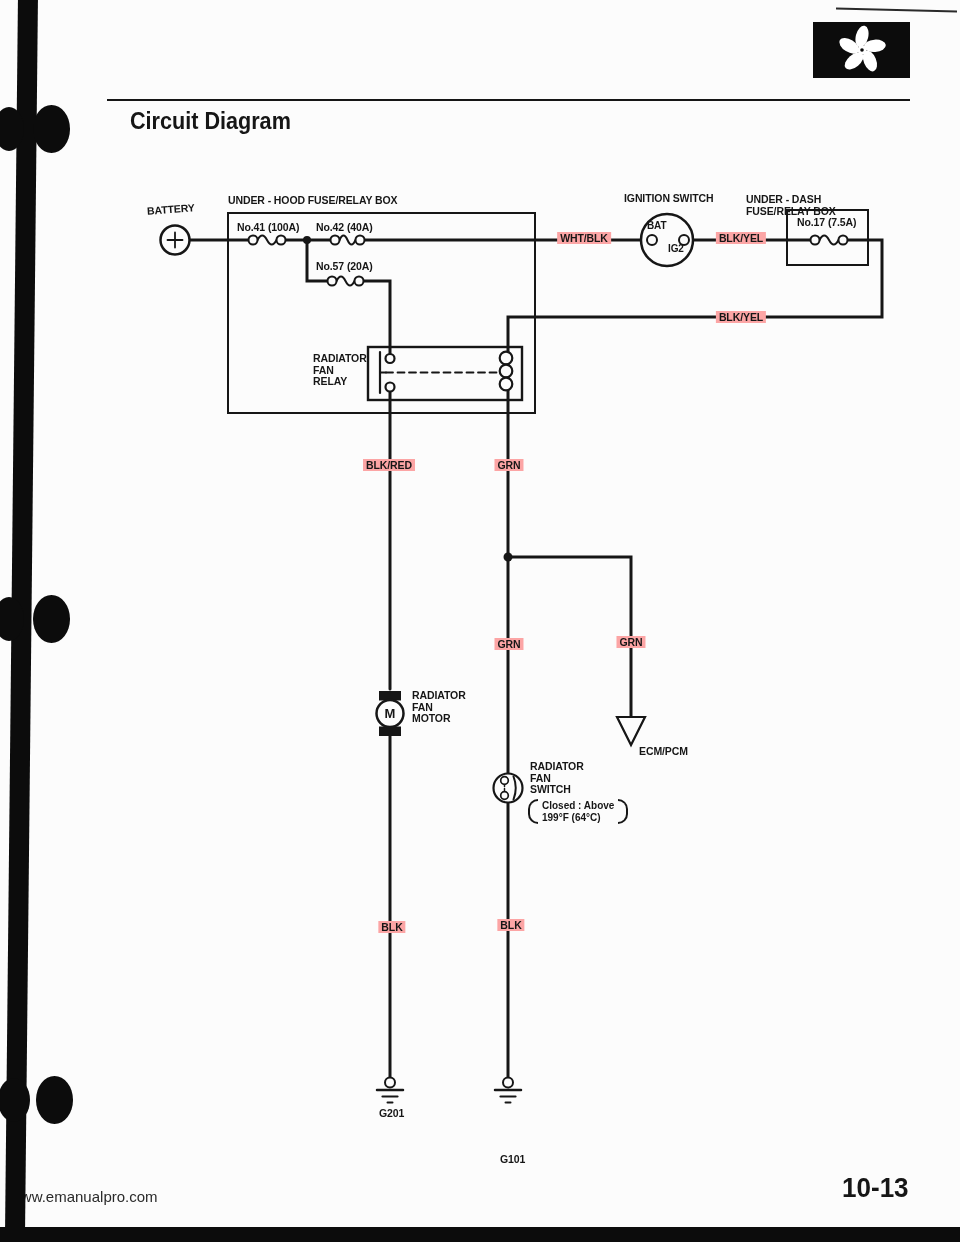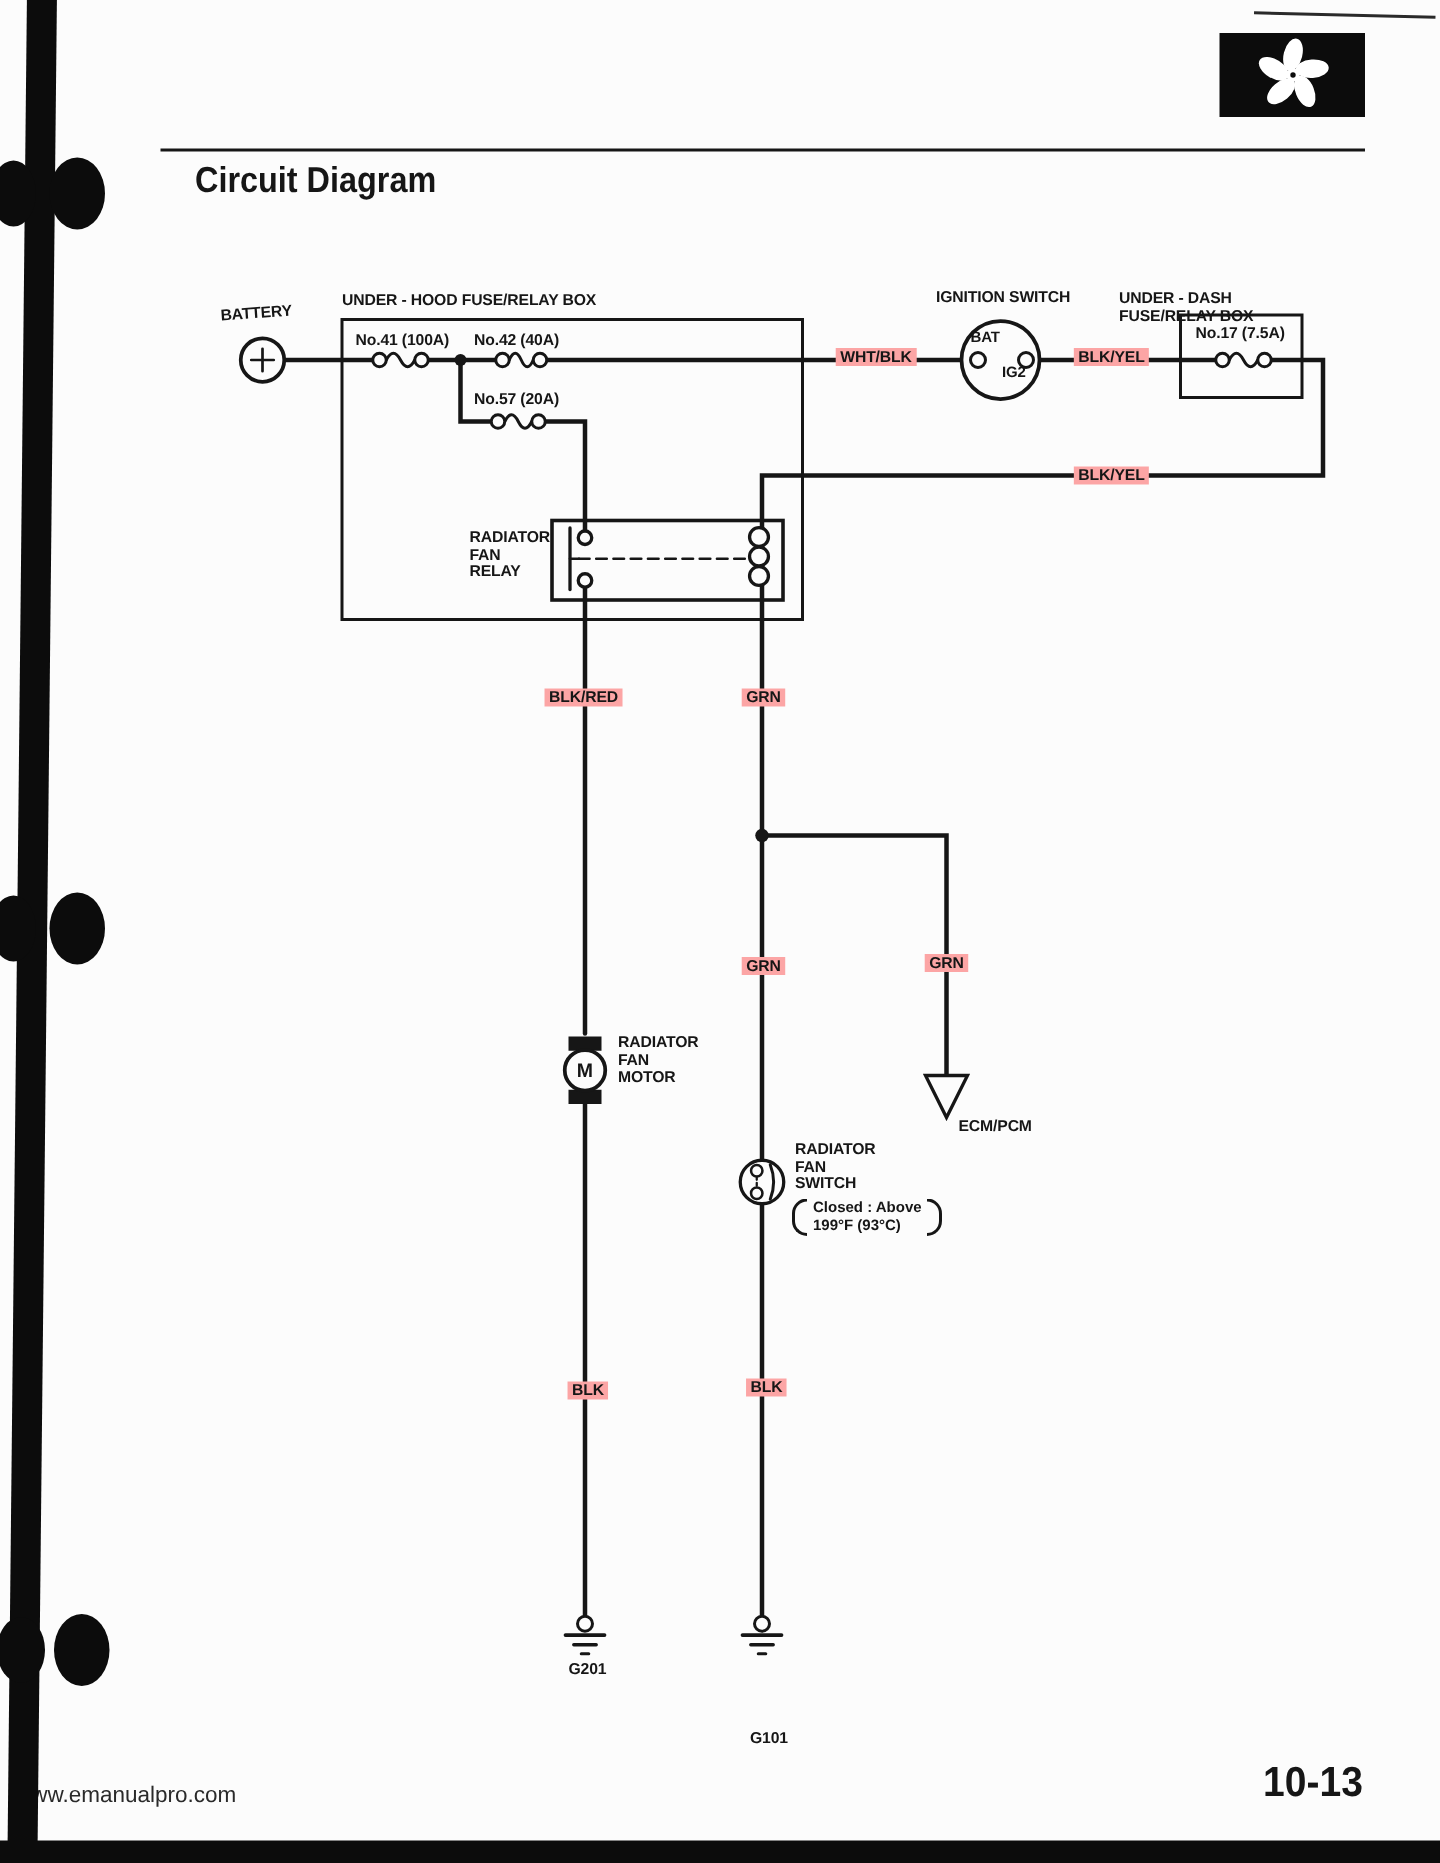--- a/index.html
+++ b/index.html
@@ -210,21 +210,21 @@
 
   <div class="lbl stack" style="left:530px;top:761px;">
     <div>RADIATOR</div>
     <div>FAN</div>
     <div>SWITCH</div>
   </div>
   <div class="note">
     <div class="br br-l"></div>
     <div class="note-text">
       <div>Closed : Above</div>
-      <div>199°F (93°C)</div>
+      <div>199°F (64°C)</div>
     </div>
     <div class="br br-r"></div>
   </div>
 
   <div class="lbl on-wire" style="left:392px;top:921px;">BLK</div>
   <div class="lbl on-wire" style="left:511px;top:919px;">BLK</div>
   <div class="lbl" style="left:379px;top:1107px;">G201</div>
   <div class="lbl" style="left:500px;top:1153px;">G101</div>
 
   <div class="page-num">10-13</div>

